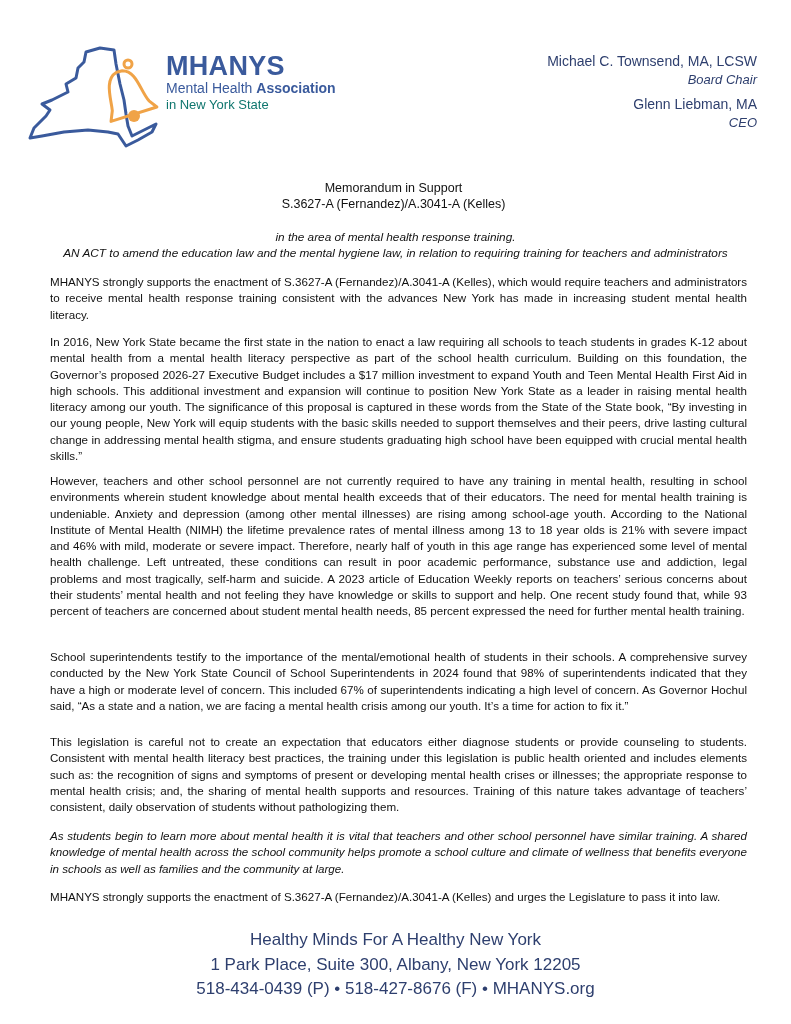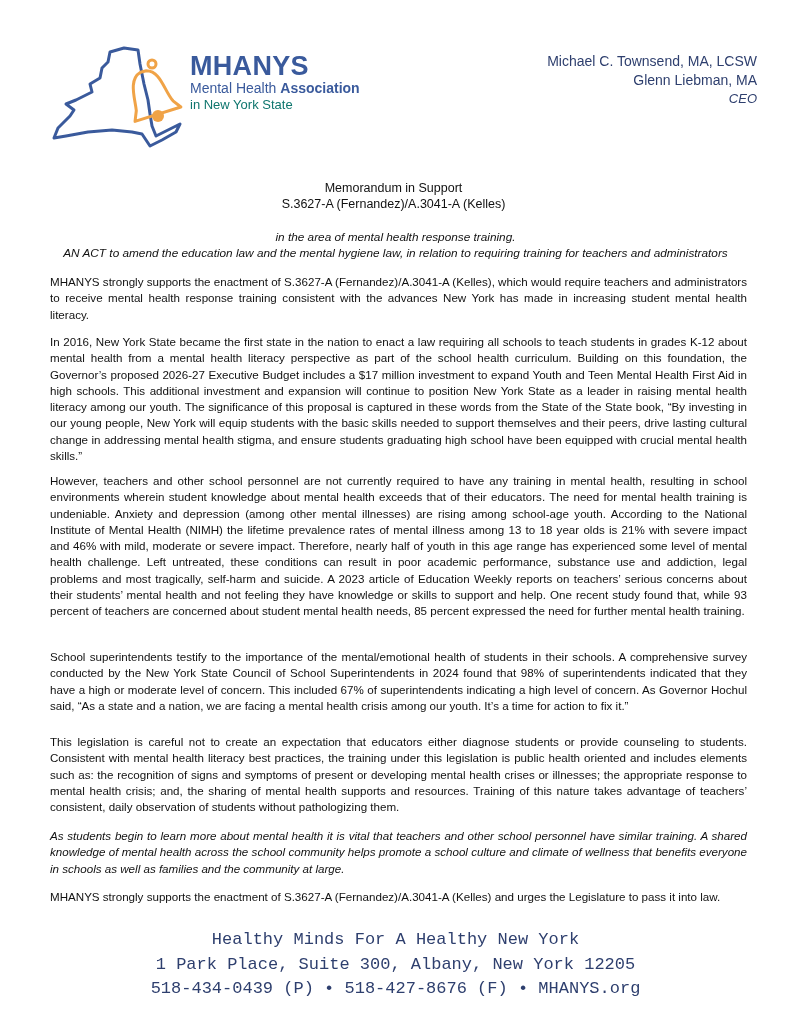--- a/index.html
+++ b/index.html
@@ -1,31 +1,31 @@
 <!DOCTYPE html>
 <html><head>
   <meta charset="utf-8">
   <style>
     html, body { margin: 0; padding: 0; background: #ffffff; }
     body { width: 791px; height: 1024px; position: relative; overflow: hidden; font-family: "Liberation Sans", sans-serif; color: #1a1a1a; }
     .header { position: absolute; left: 0; top: 0; width: 791px; height: 160px; }
-    .logo { position: absolute; left: 52px; top: 44px; width: 340px; height: 108px; }
+    .logo { position: absolute; left: 28px; top: 44px; width: 340px; height: 108px; }
     .logo svg { position: absolute; left: 0; top: 0; }
     .logo-text { position: absolute; left: 138px; top: 8px; }
     .logo-title { font-family: "Liberation Sans", sans-serif; font-weight: bold; font-size: 27px; color: #3a5a9c; letter-spacing: 0.3px; line-height: 28px; }
     .logo-sub1 { font-size: 14px; color: #3a5a9c; line-height: 17px; }
     .logo-sub1 b { font-weight: bold; }
     .logo-sub2 { font-size: 13px; color: #0f766e; line-height: 16px; }
     .officers { position: absolute; right: 34px; top: 52px; text-align: right; color: #2e3f6e; font-family: "Liberation Sans", sans-serif; }
     .officer-name { font-size: 14px; line-height: 19px; }
     .officer-title { font-size: 13px; font-style: italic; line-height: 18px; margin-bottom: 6px; }
     .memo-head { position: absolute; left: 0; top: 180px; width: 787px; text-align: center; font-size: 12.5px; line-height: 16px; color: #111; }
     .act { position: absolute; left: 44px; top: 229px; width: 703px; text-align: center; font-size: 11.8px; font-style: italic; line-height: 16px; color: #111; }
     .body-text { position: absolute; left: 47px; width: 697px; font-size: 11.6px; line-height: 16.3px; text-align: justify; color: #111; margin: 3px; }
-    .footer { position: absolute; left: 0; top: 928px; width: 791px; text-align: center; color: #2e3f6e; font-family: Liberation Mono, monospace; font-size: 17px; line-height: 24.5px; }
+    .footer { position: absolute; left: 0; top: 928px; width: 791px; text-align: center; color: #2e3f6e; font-family: Liberation Sans, sans-serif; font-size: 17px; line-height: 24.5px; }
   </style>
 </head>
 <body>
 
 <div class="header">
   <div class="logo">
     <svg width="140" height="108" viewBox="0 0 140 108">
 
       <path d="M58 8 L72 4 L86 6 L88 20 L92 40 L96 56 L98 70 L100 82 L104 92 L120 84 L128 80 L124 88 L110 96 L98 102 L94 96 L90 90 L80 88 L60 86 L36 88 L14 92 L2 94 L6 84 L18 72 L22 66 L14 60 L24 56 L40 48 L38 40 L48 34 L50 24 L56 18 Z" fill="none" stroke="#3a5a9c" stroke-width="3" stroke-linejoin="round" stroke-linecap="round"></path>
 
@@ -37,20 +37,21 @@
     </svg>
     <div class="logo-text">
       <div class="logo-title">MHANYS</div>
       <div class="logo-sub1"><span>Mental Health </span><b>Association</b></div>
       <div class="logo-sub2">in New York State</div>
     </div>
   </div>
 
   <div class="officers">
     <div class="officer-name">Michael C. Townsend, MA, LCSW</div>
+    <div class="officer-title">Board Chair</div>
     <div class="officer-name">Glenn Liebman, MA</div>
     <div class="officer-title">CEO</div>
   </div>
 </div>
 
 <div class="memo-head">
   <div>Memorandum in Support</div>
   <div>S.3627-A (Fernandez)/A.3041-A (Kelles)</div>
 </div>
 

